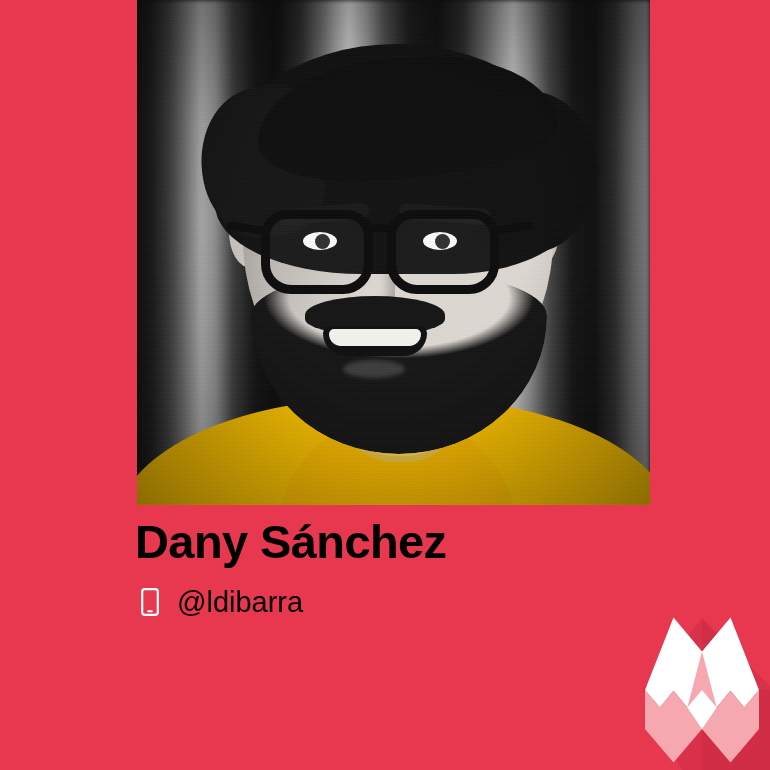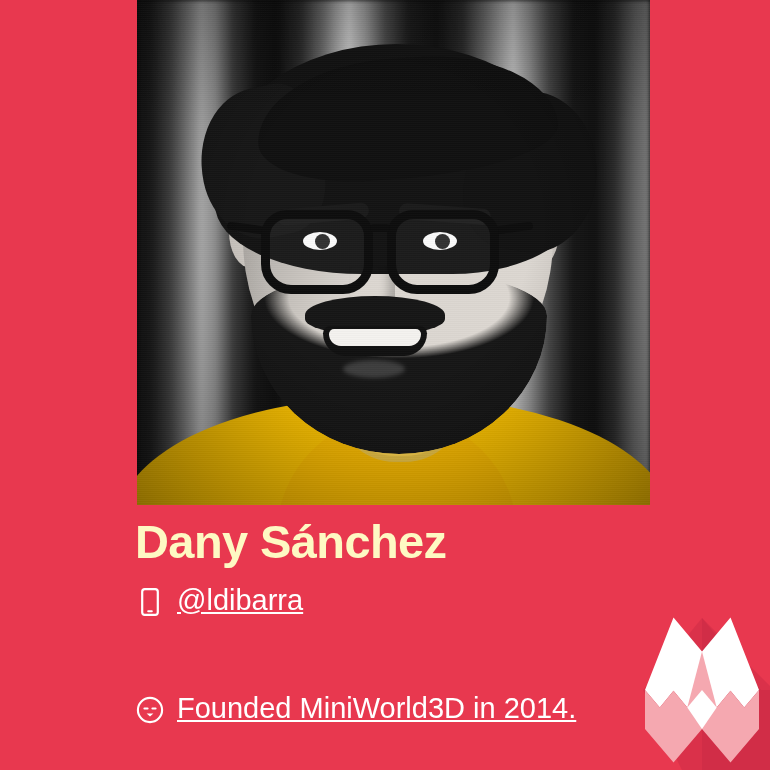--- a/index.html
+++ b/index.html
@@ -309,36 +309,36 @@
     pointer-events: none;
   }
 
   
   #name {
     position: absolute;
     left: 135px;
     top: 518px;
     font-size: 47px;
     font-weight: 700;
-    color: #fef9c3;
+    color: #000000;
     letter-spacing: -0.6px;
     line-height: 1;
     white-space: nowrap;
   }
 
   .info-row {
     position: absolute;
     left: 135px;
     display: flex;
-    color: #ffffff;
+    align-items: center;
+    color: #000000;
     font-size: 29px;
     font-weight: 300;
     line-height: 1;
     white-space: nowrap;
-    text-decoration: underline;
   }
   #row-handle   { top: 586px; }
   #row-location { top: 640px; }
   #row-bio      { top: 694px; }
 
   .info-icon {
     width: 30px;
     height: 32px;
     flex: 0 0 30px;
     display: flex;
@@ -418,31 +418,20 @@
     <span class="info-icon">
       <svg width="18" height="28" viewBox="0 0 18 28" aria-hidden="true">
         <rect x="1.2" y="1.2" width="15.6" height="25.6" rx="2.6" ry="2.6" fill="none" stroke="#ffffff" stroke-width="2.2"></rect>
         <rect x="6.2" y="22.2" width="5.6" height="2" rx="1" fill="#ffffff"></rect>
       </svg>
     </span>
     <span class="info-text">@ldibarra</span>
   </div>
 
 
-  <div class="info-row" id="row-bio">
-    <span class="info-icon">
-      <svg width="28" height="28" viewBox="0 0 28 28" aria-hidden="true">
-        <circle cx="14" cy="14" r="12.1" fill="none" stroke="#ffffff" stroke-width="2.1"></circle>
-        <rect x="7.4" y="11.4" width="5.2" height="2.1" rx="1.05" fill="#ffffff"></rect>
-        <rect x="15.4" y="11.4" width="5.2" height="2.1" rx="1.05" fill="#ffffff"></rect>
-        <path d="M10.6 17.4 L17.4 17.4 L14 20.6 Z" fill="#ffffff"></path>
-      </svg>
-    </span>
-    <span class="info-text">Founded MiniWorld3D in 2014.</span>
-  </div>
 
   <div id="logo">
     <svg width="118" height="146" viewBox="0 0 118 146" aria-hidden="true">
 
       <g>
         <path d="M59 1 L118 73 L300 73 L300 320 L59 320 Z" fill="#c92a45" opacity="0.55"></path>
         <path d="M0 73 L59 1 L300 242 L300 320 L120 320 Z" fill="#c92a45" opacity="0.45"></path>
       </g>
 
       <g>

